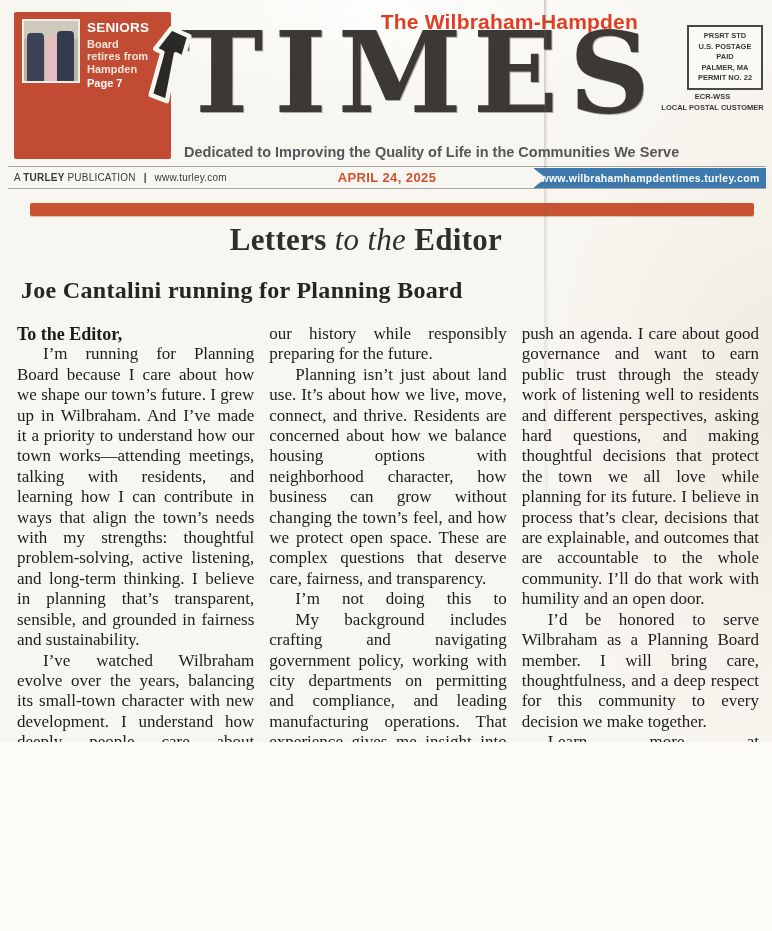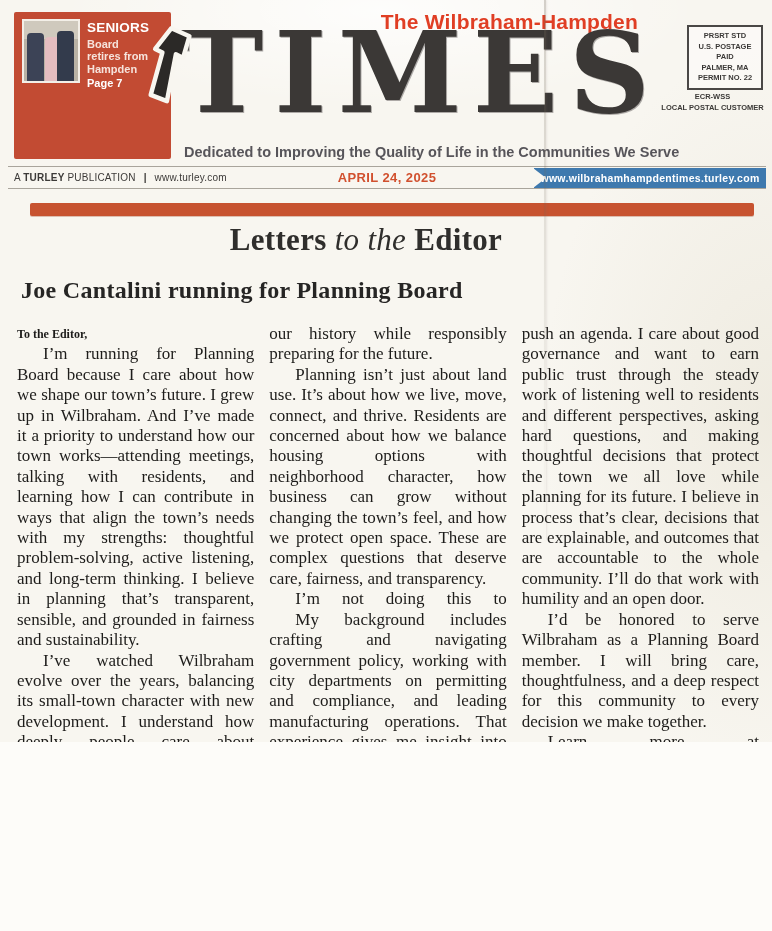--- a/index.html
+++ b/index.html
@@ -130,21 +130,21 @@
   }
   
   .columns {
     position:absolute; left:17px; right:13px; top:324px; bottom:0;
     display:flex; gap:15px;
   }
   .col { flex:1 1 0; font-size:17px; line-height:20.4px; color:#1d1c1a; text-align:justify; }
   .col p { margin:0; }
   .col p.indent { text-indent:26px; }
   .col p.runover { text-align-last:justify; }
-  .salutation { font-weight:bold; font-size:12px; margin-bottom:20px; }
+  .salutation { font-weight:bold; font-size:18px; margin-bottom:20px; }
   .signature { text-align:right; font-weight:bold; font-size:18px; line-height:1.35; margin-top:5px; }
   .signature span { display:block; }
 </style>
 </head>
 <body>
 
 <div class="page">
 
   <div class="masthead">
 

